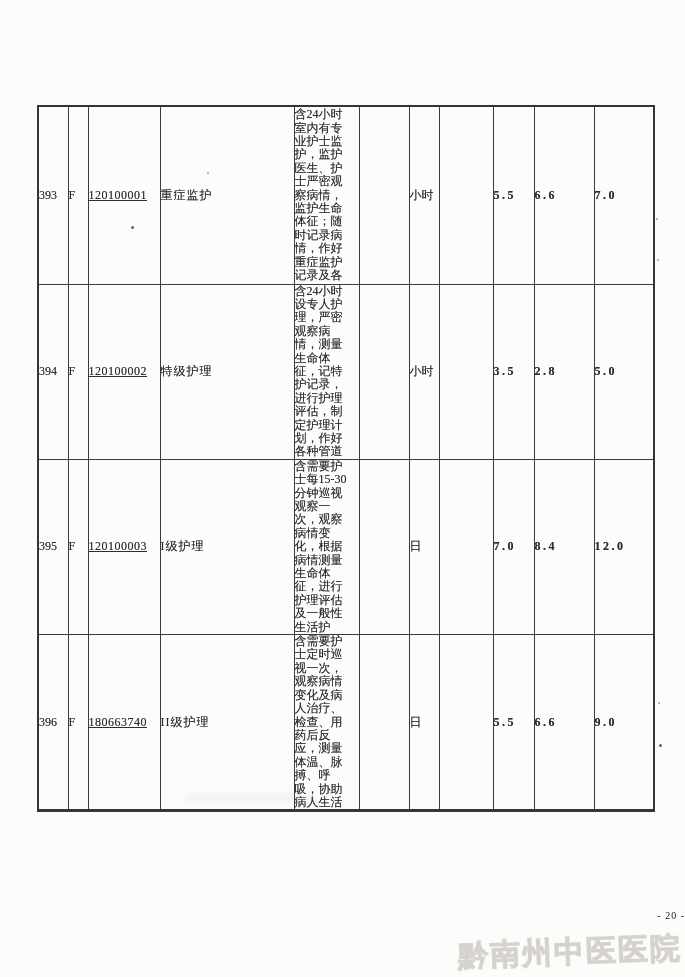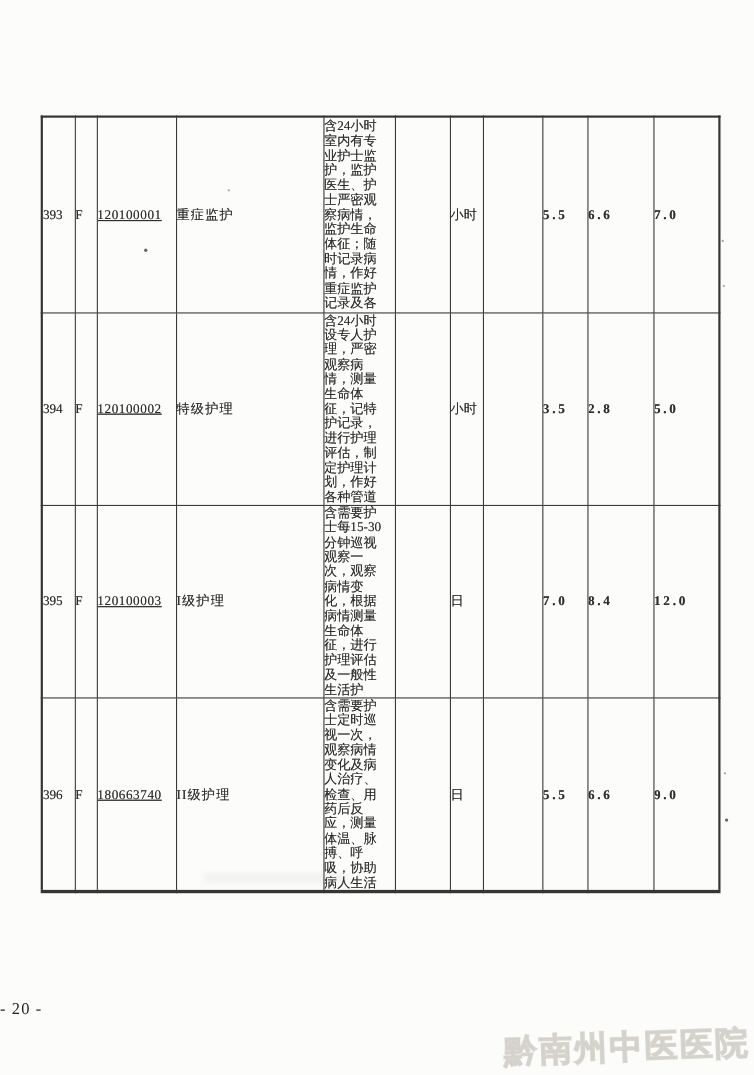--- a/index.html
+++ b/index.html
@@ -31,21 +31,21 @@
   td.desc{
     vertical-align:top;text-align:left;
     padding:1px 1px 0 3px;
     font-size:12px;line-height:13.4px;
     white-space:pre-line;
   }
   td.unit{font-size:12px;}
   td.price{font-size:12.5px;letter-spacing:2.5px;font-weight:bold;}
   .page-number{
     position:absolute;left:0;top:910px;width:100%;
-    text-align:left;font-size:15px;letter-spacing:1px;
+    text-align:right;font-size:10px;letter-spacing:1px;
     color:#222;
   }
   .watermark{
     position:absolute;left:458px;top:932px;
     font-size:30px;font-weight:bold;letter-spacing:2px;
     white-space:nowrap;
     color:rgba(198,194,187,0.30);
     -webkit-text-stroke:1.2px rgba(190,185,178,0.50);
     transform:rotate(-2deg);
     font-family:"Liberation Serif","DejaVu Serif",serif;

